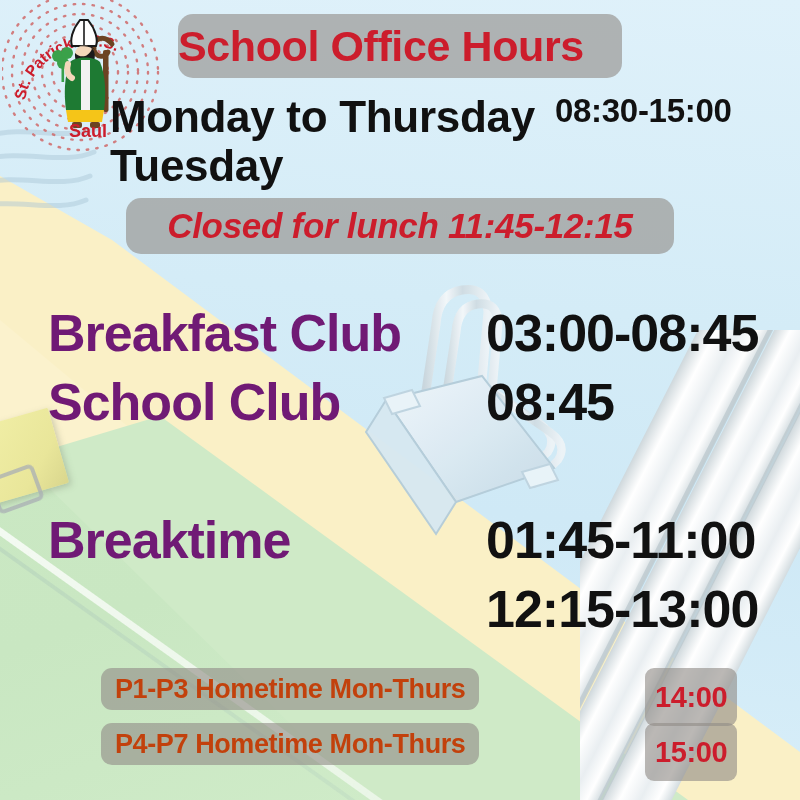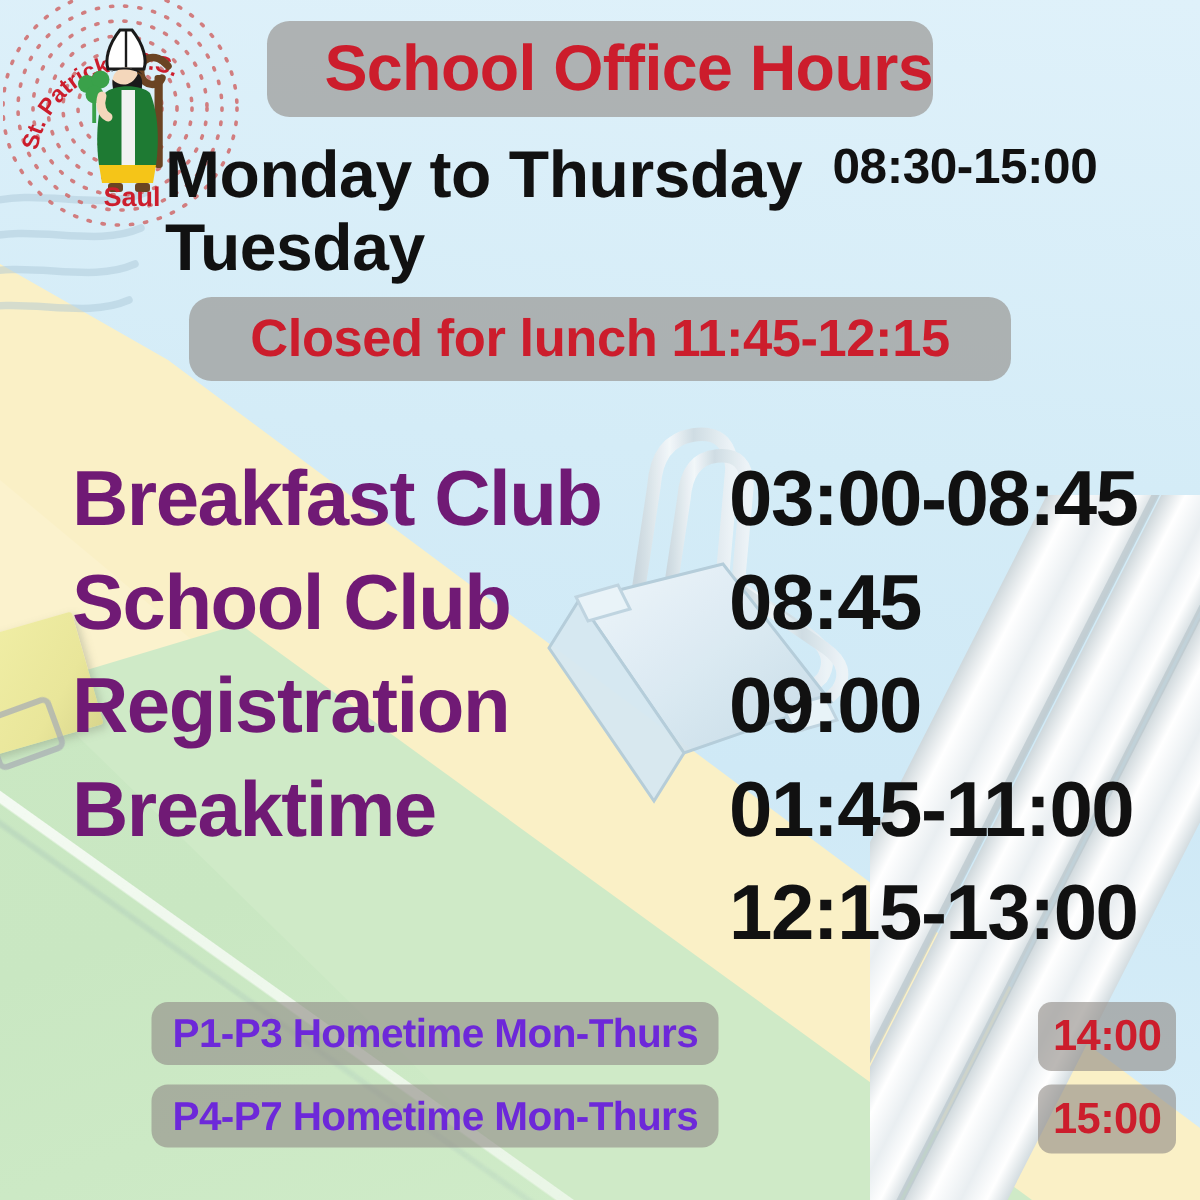--- a/index.html
+++ b/index.html
@@ -168,21 +168,21 @@
   }
 
   #title-pill {
     position: absolute;
     left: 178px;
     top: 14px;
     width: 444px;
     height: 64px;
     display: flex;
     align-items: center;
-    justify-content: flex-end;
+    justify-content: flex-start;
   }
   #title-text {
     color: #cc1d2c;
     font-size: 43px;
     font-weight: bold;
     letter-spacing: -.4px;
     line-height: 1;
     white-space: nowrap;
   }
 
@@ -226,20 +226,21 @@
     display: flex;
     align-items: center;
     justify-content: center;
   }
   #lunch-text {
     color: #cc1d2c;
     font-size: 35px;
     font-weight: bold;
     letter-spacing: -.3px;
     white-space: nowrap;
+    font-style: italic;
   }
 
   #schedule {
     position: absolute;
     left: 48px;
     top: 306px;
     width: 740px;
   }
   .sch-row {
     position: relative;
@@ -282,36 +283,35 @@
     position: absolute;
     left: 0;
     top: 0;
     height: 42px;
     padding: 0 14px;
     border-radius: 11px;
     display: flex;
     align-items: center;
   }
   .ht-label {
-    color: #6d28d9;
+    color: #c2410c;
     font-size: 27px;
     font-weight: bold;
     letter-spacing: -.4px;
     white-space: nowrap;
   }
   .ht-time-pill {
     position: absolute;
     left: 544px;
     top: 0;
-    height: 46px;
+    height: 58px;
     padding: 0 10px;
     border-radius: 9px;
     display: flex;
     align-items: center;
-    margin-left: 47px;
   }
   .ht-time {
     color: #cc1d2c;
     font-size: 29px;
     font-weight: bold;
     letter-spacing: -.4px;
     white-space: nowrap;
   }
 </style>
 </head>
@@ -460,22 +460,20 @@
   <div id="schedule">
     <div class="sch-row">
       <span class="sch-label">Breakfast Club</span>
       <span class="sch-time">03:00-08:45</span>
     </div>
     <div class="sch-row">
       <span class="sch-label">School Club</span>
       <span class="sch-time">08:45</span>
     </div>
     <div class="sch-row">
-      <span class="sch-label">Registration</span>
-      <span class="sch-time">09:00</span>
     </div>
     <div class="sch-row">
       <span class="sch-label">Breaktime</span>
       <span class="sch-time">01:45-11:00</span>
     </div>
     <div class="sch-row">
       <span class="sch-time">12:15-13:00</span>
     </div>
   </div>
 

